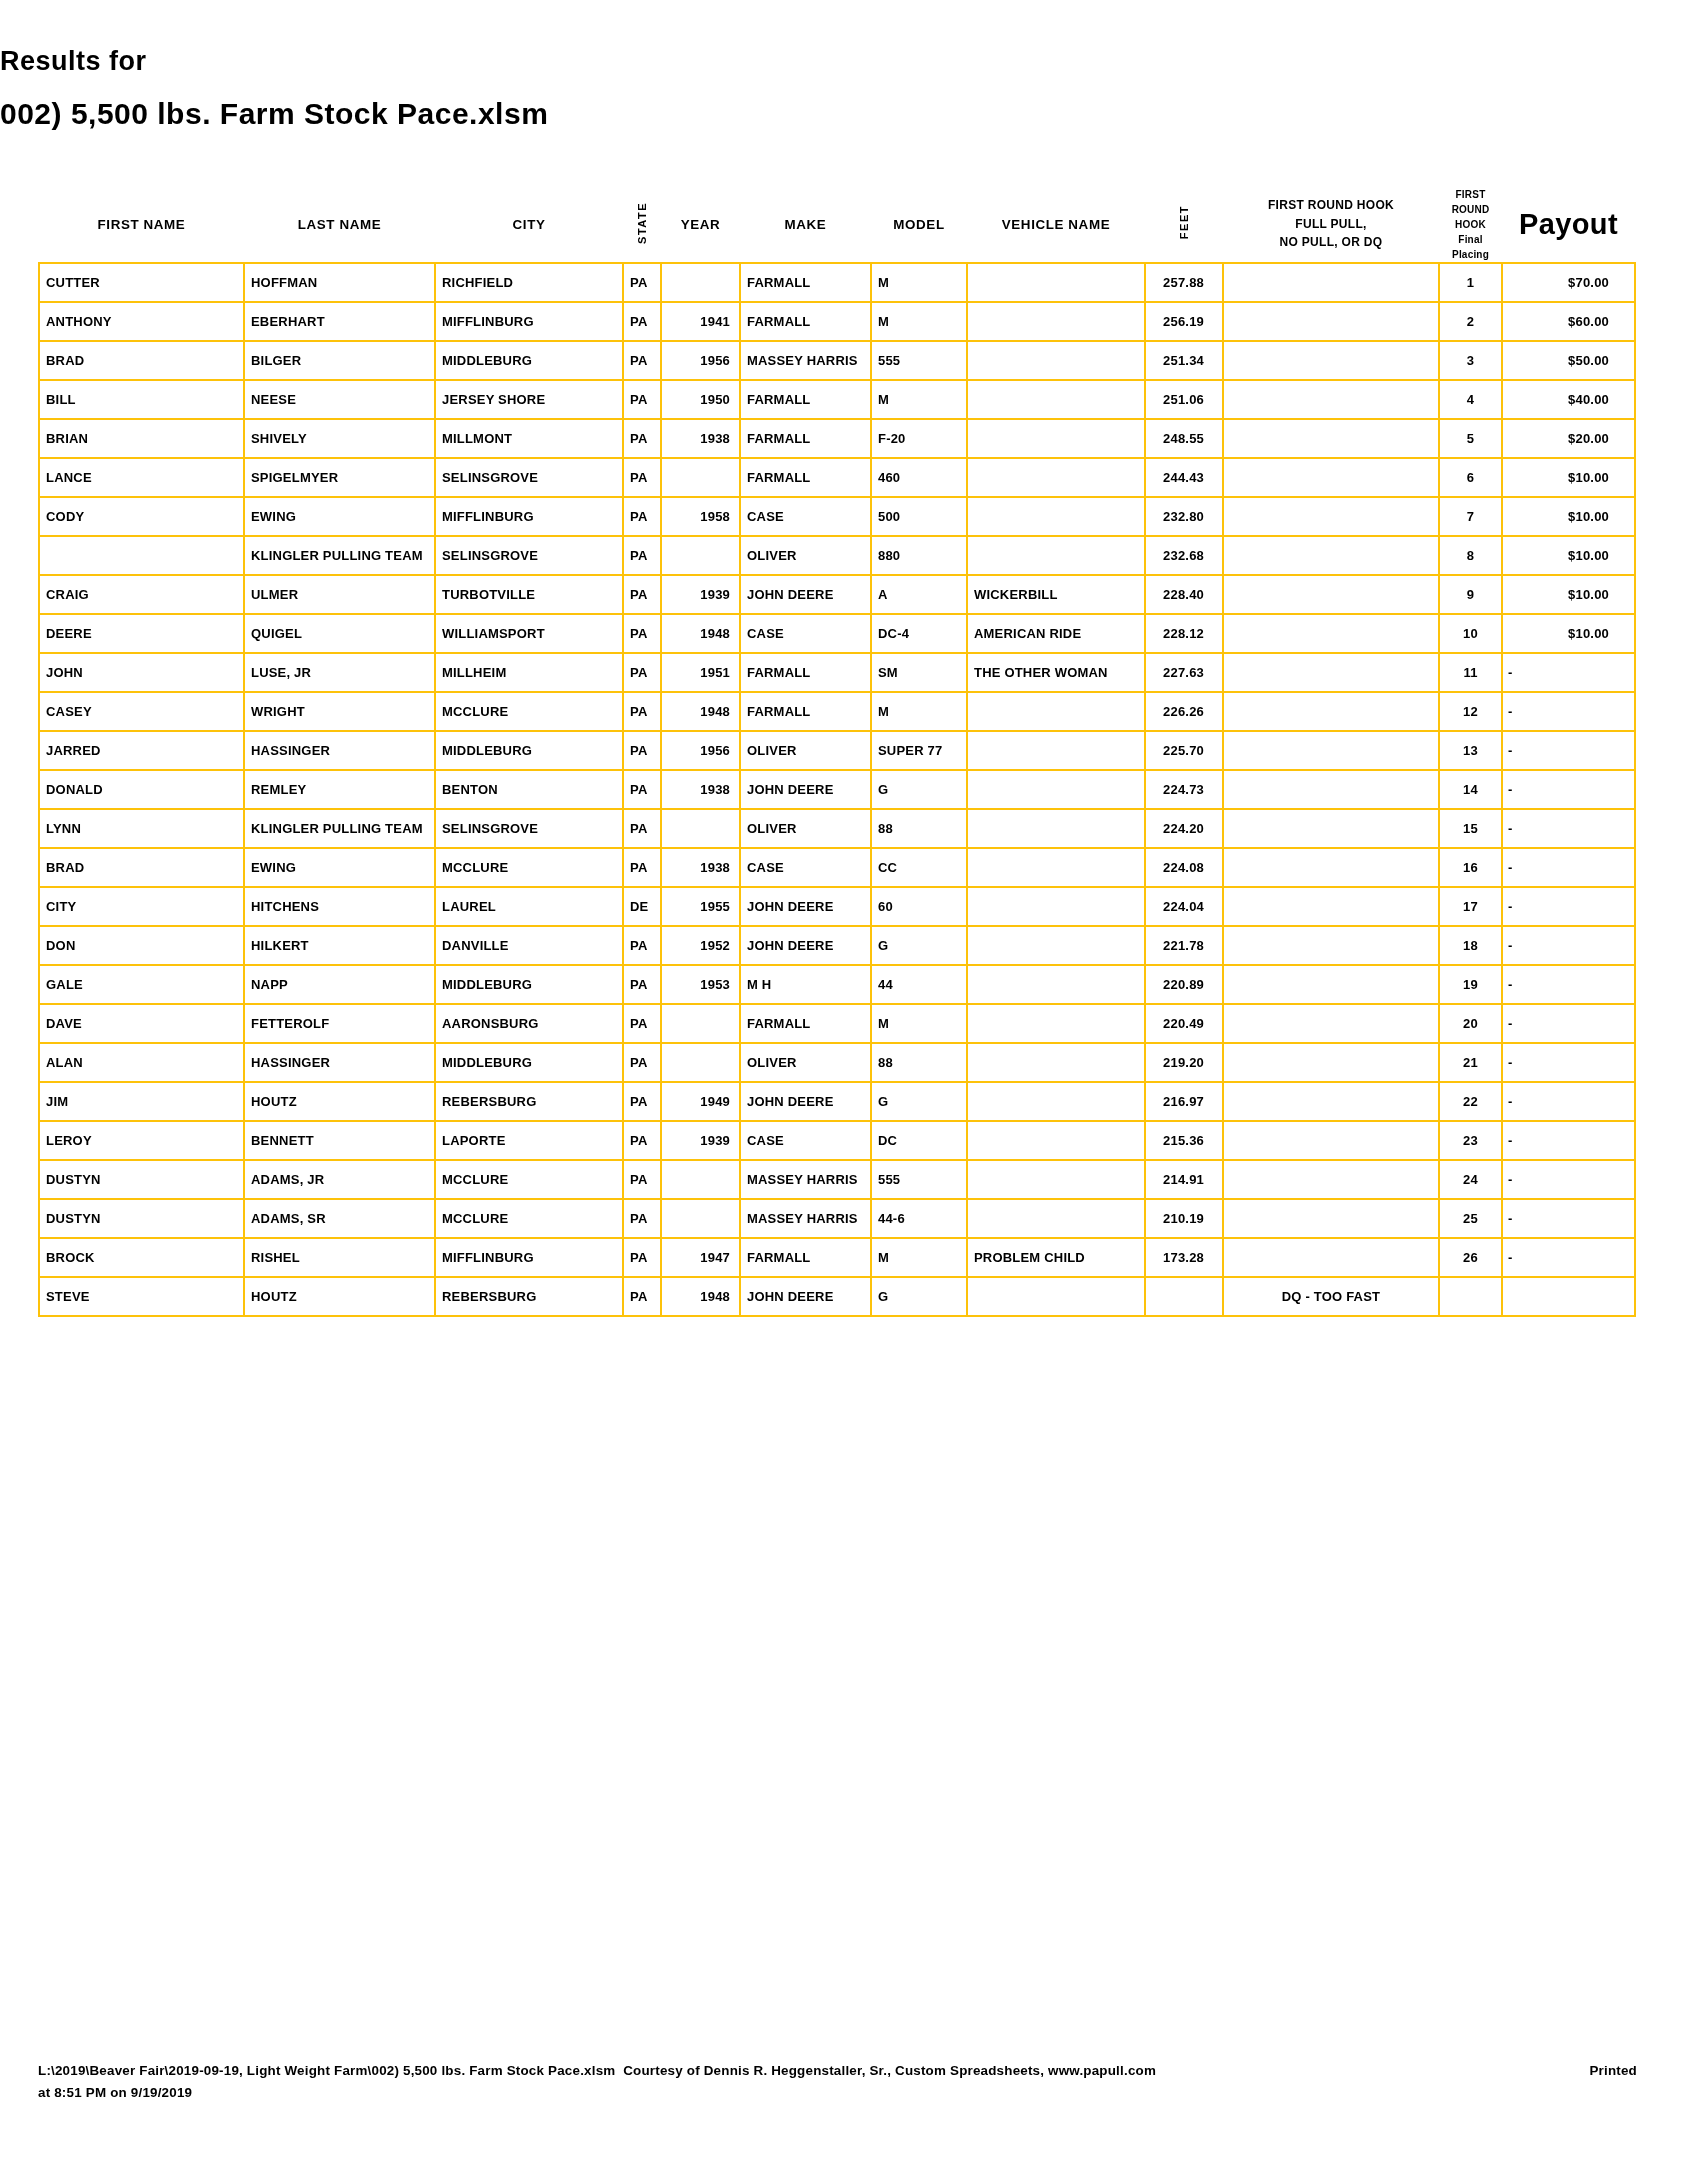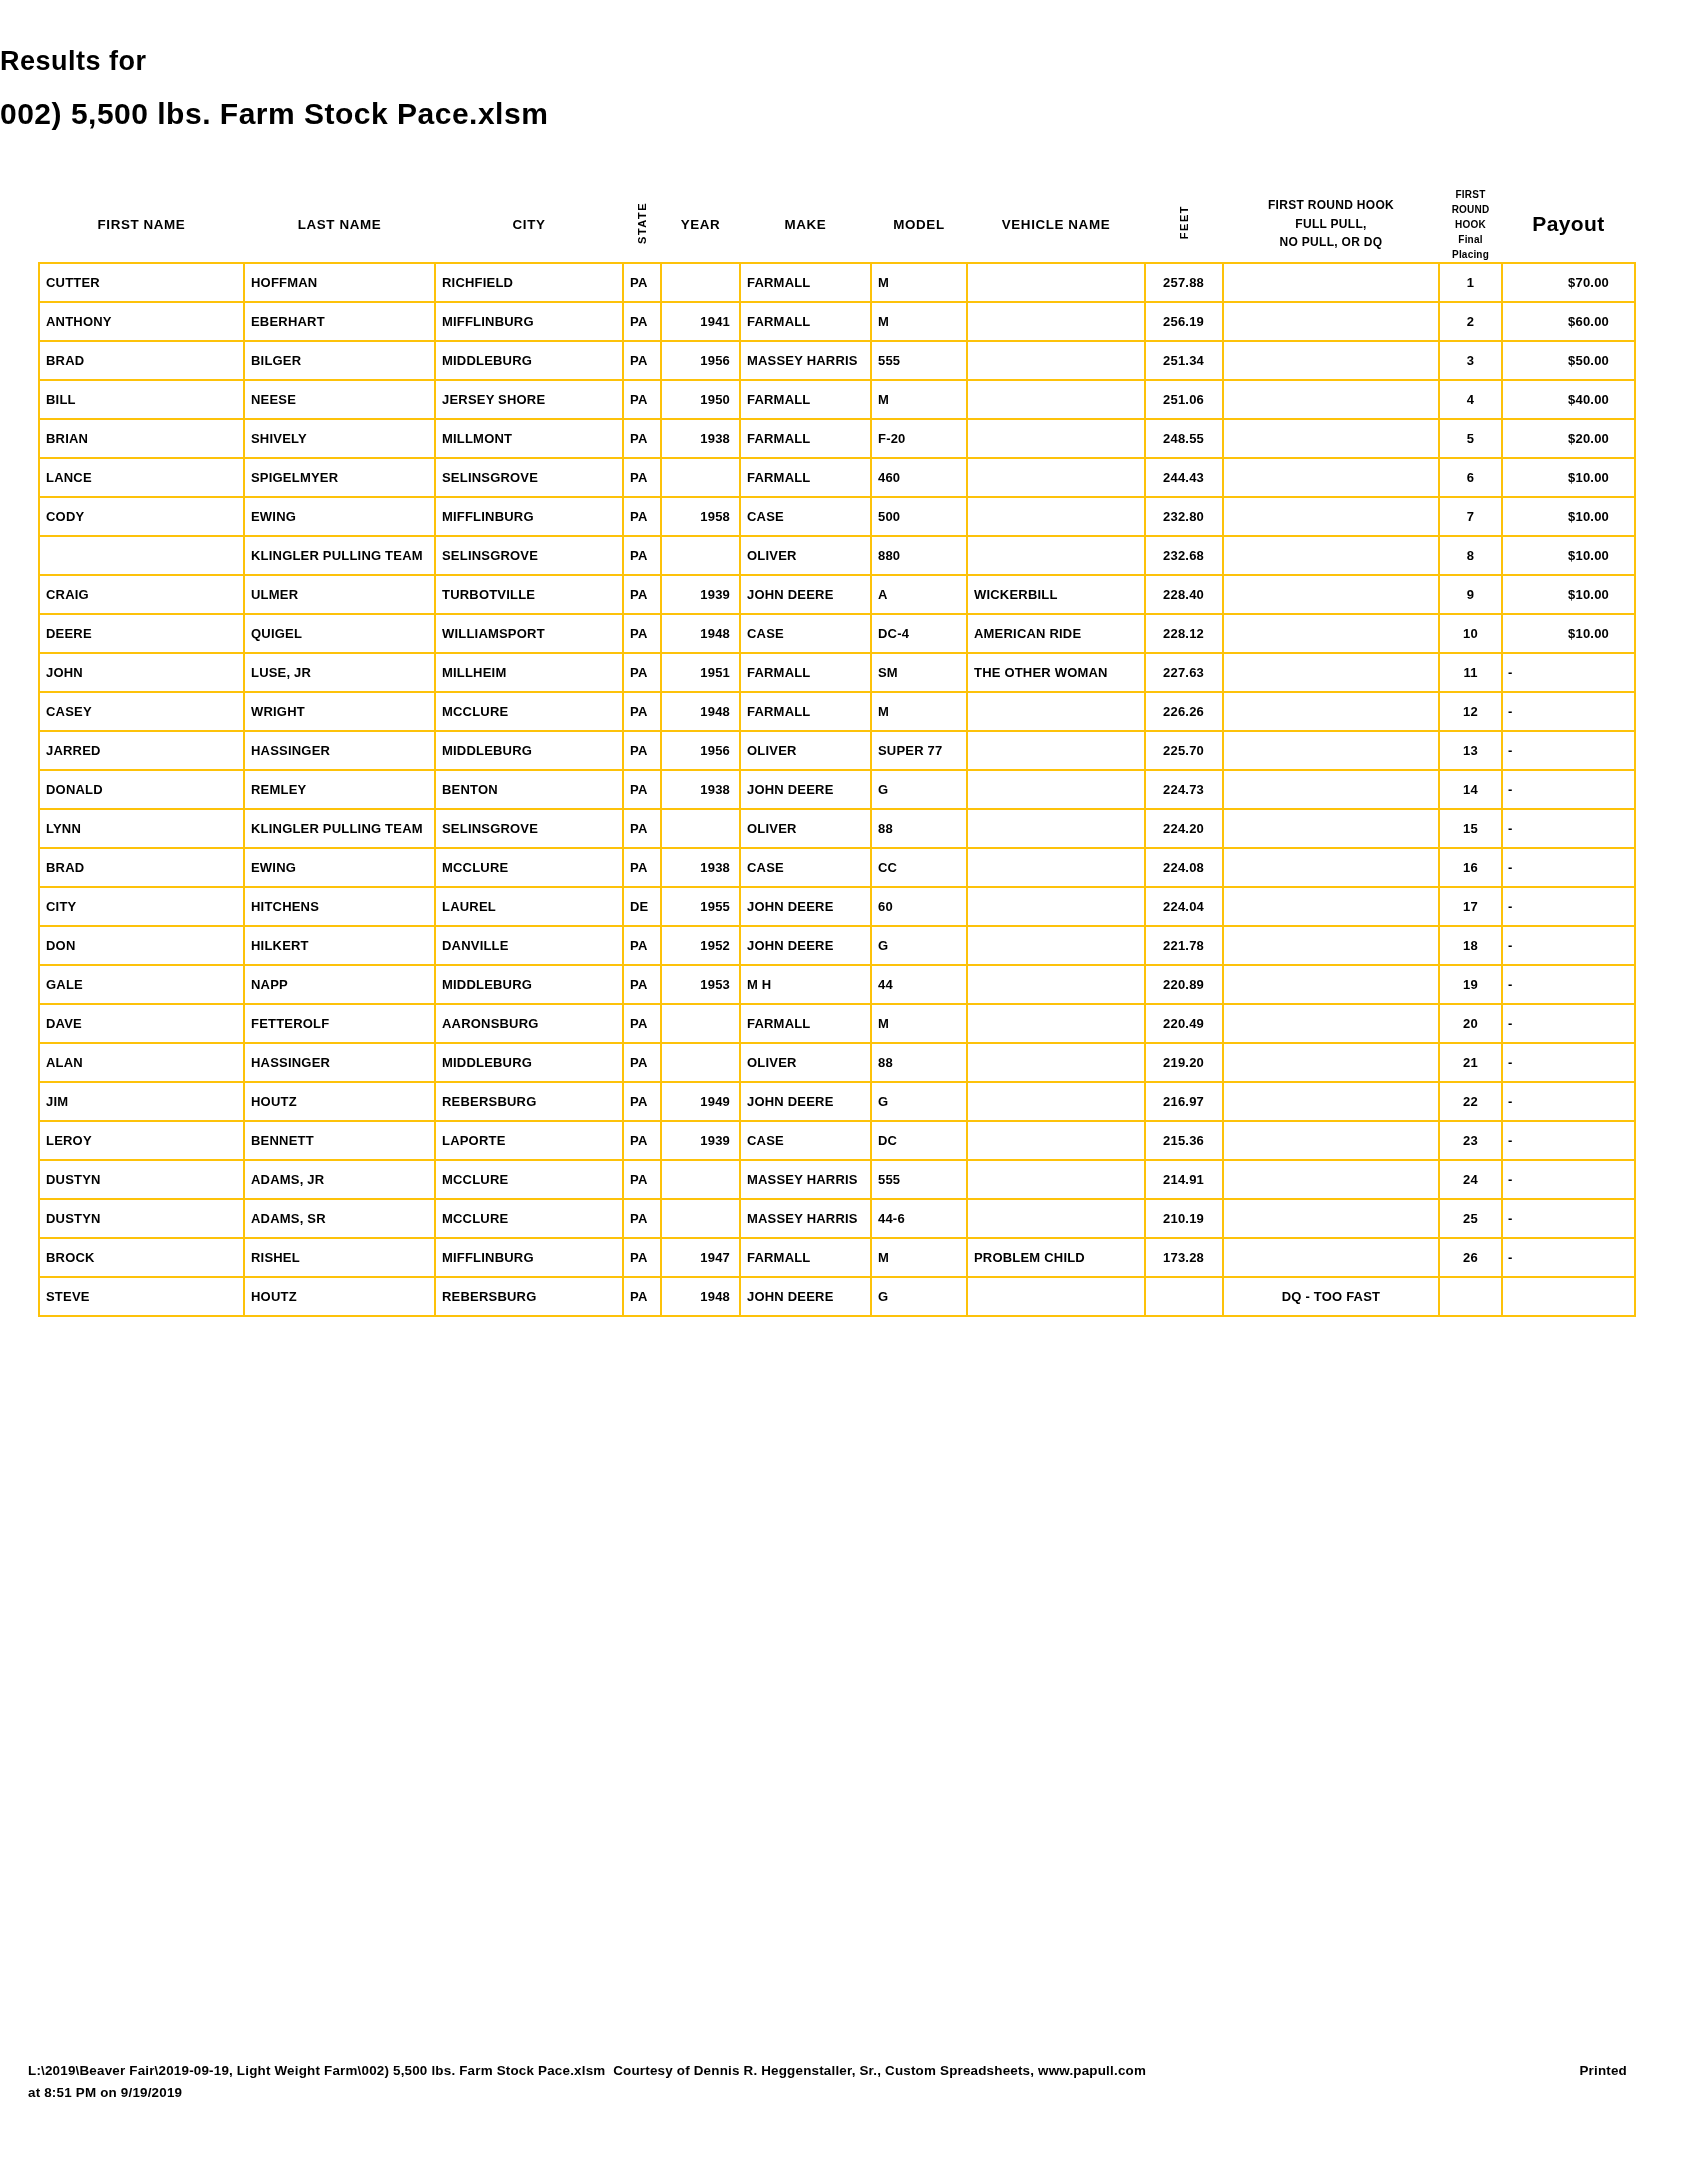--- a/index.html
+++ b/index.html
@@ -27,21 +27,21 @@
     font-weight: bold;
     text-align: center;
     vertical-align: middle;
     padding: 0;
     font-size: 13.4px;
     letter-spacing: 0.6px;
   }
   thead tr { height: 77px; }
   .th-hook   { font-size: 12px; line-height: 1.55; white-space: pre-line; letter-spacing: 0.3px; }
   .th-placing{ font-size: 10px;  line-height: 1.5;  white-space: pre-line; letter-spacing: 0.2px; }
-  .th-payout { font-size: 21px; letter-spacing: 0.4px; }
+  .th-payout { font-size: 29px; letter-spacing: 0.4px; }
   .vert {
     writing-mode: vertical-rl;
     transform: rotate(180deg);
     display: inline-block;
     font-size: 11px;
     letter-spacing: 1.5px;
     font-weight: bold;
   }
   tbody td {
     border: 2px solid #fdc20a;
@@ -57,21 +57,21 @@
   td.al { text-align: left; }
   td.ac { text-align: center; }
   td.ar { text-align: right; }
   td.yr { padding-right: 9px; }
   td.ft { padding-right: 18px; }
   td.pay { padding-right: 25px; }
   td.pay.dash-left { text-align: left; padding-left: 5px; }
 
   .footer {
     position: absolute;
-    left: 28px;
+    left: 38px;
     top: 2063px;
     width: 1599px;
     font-size: 13.4px;
     font-weight: bold;
     letter-spacing: 0.2px;
   }
   .footer-line1 { display: flex; justify-content: space-between; }
   .footer-line2 { margin-top: 7px; }
 </style>
 </head>

